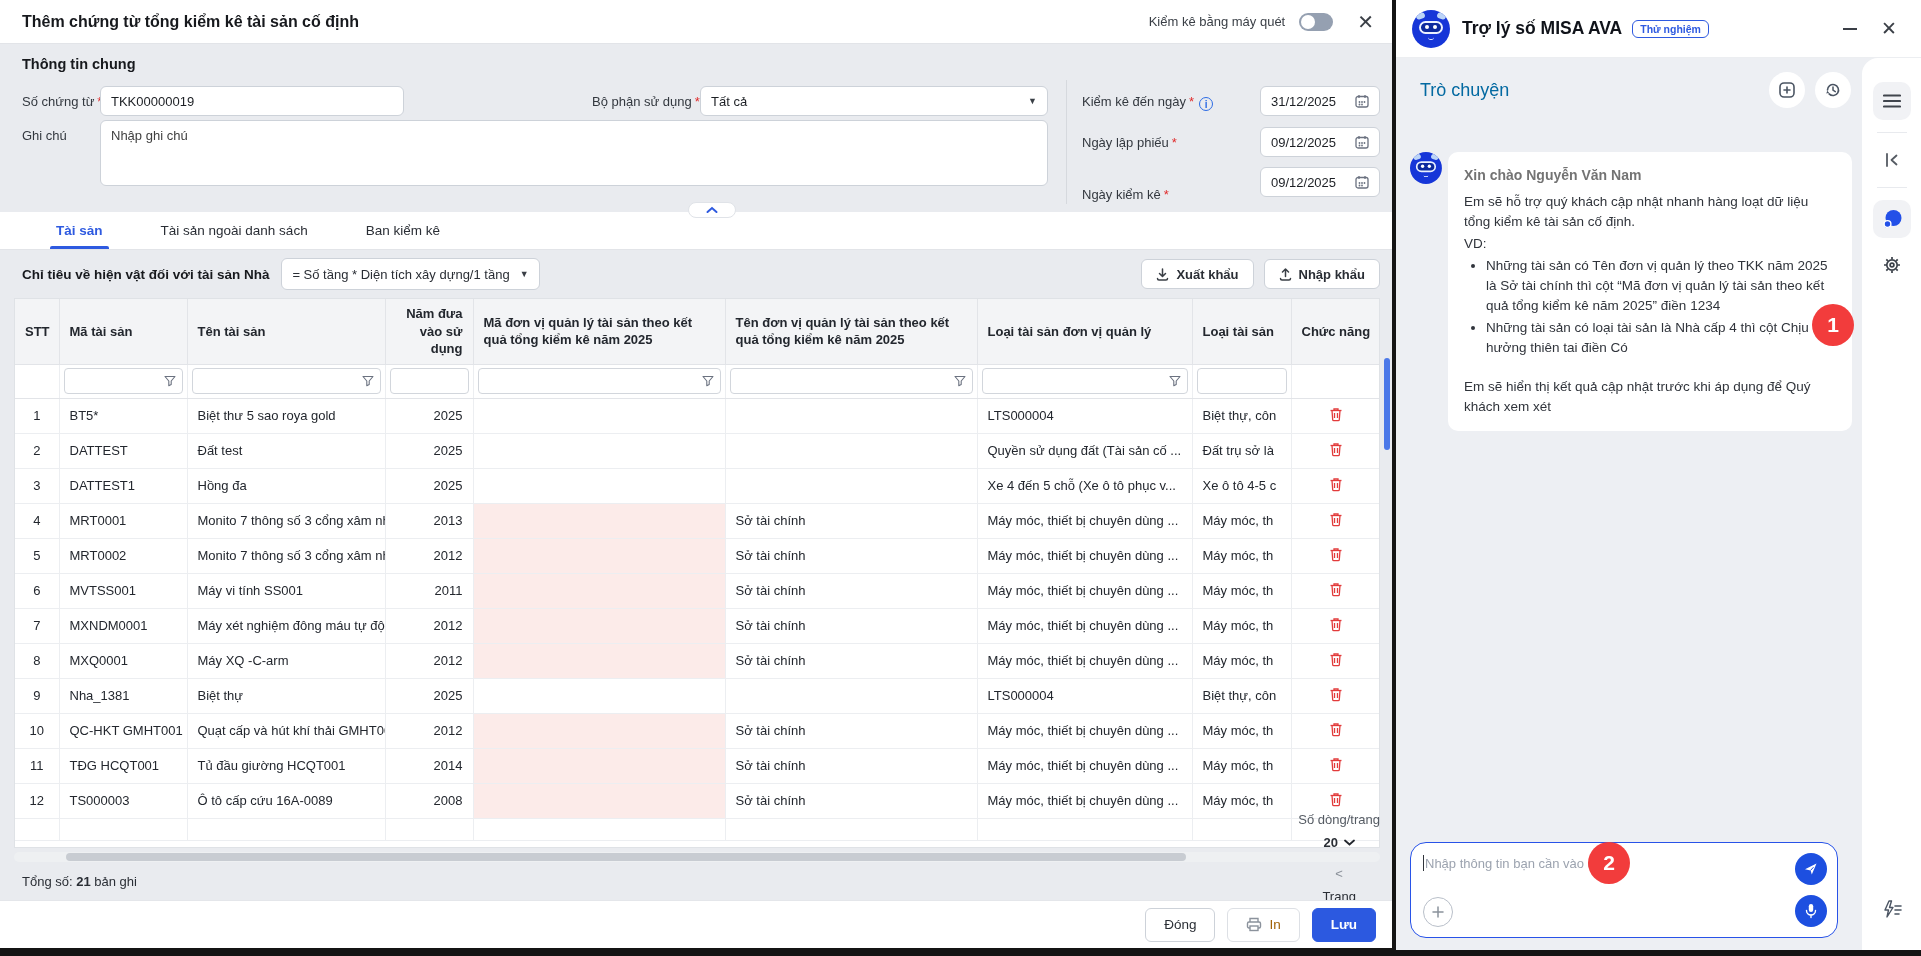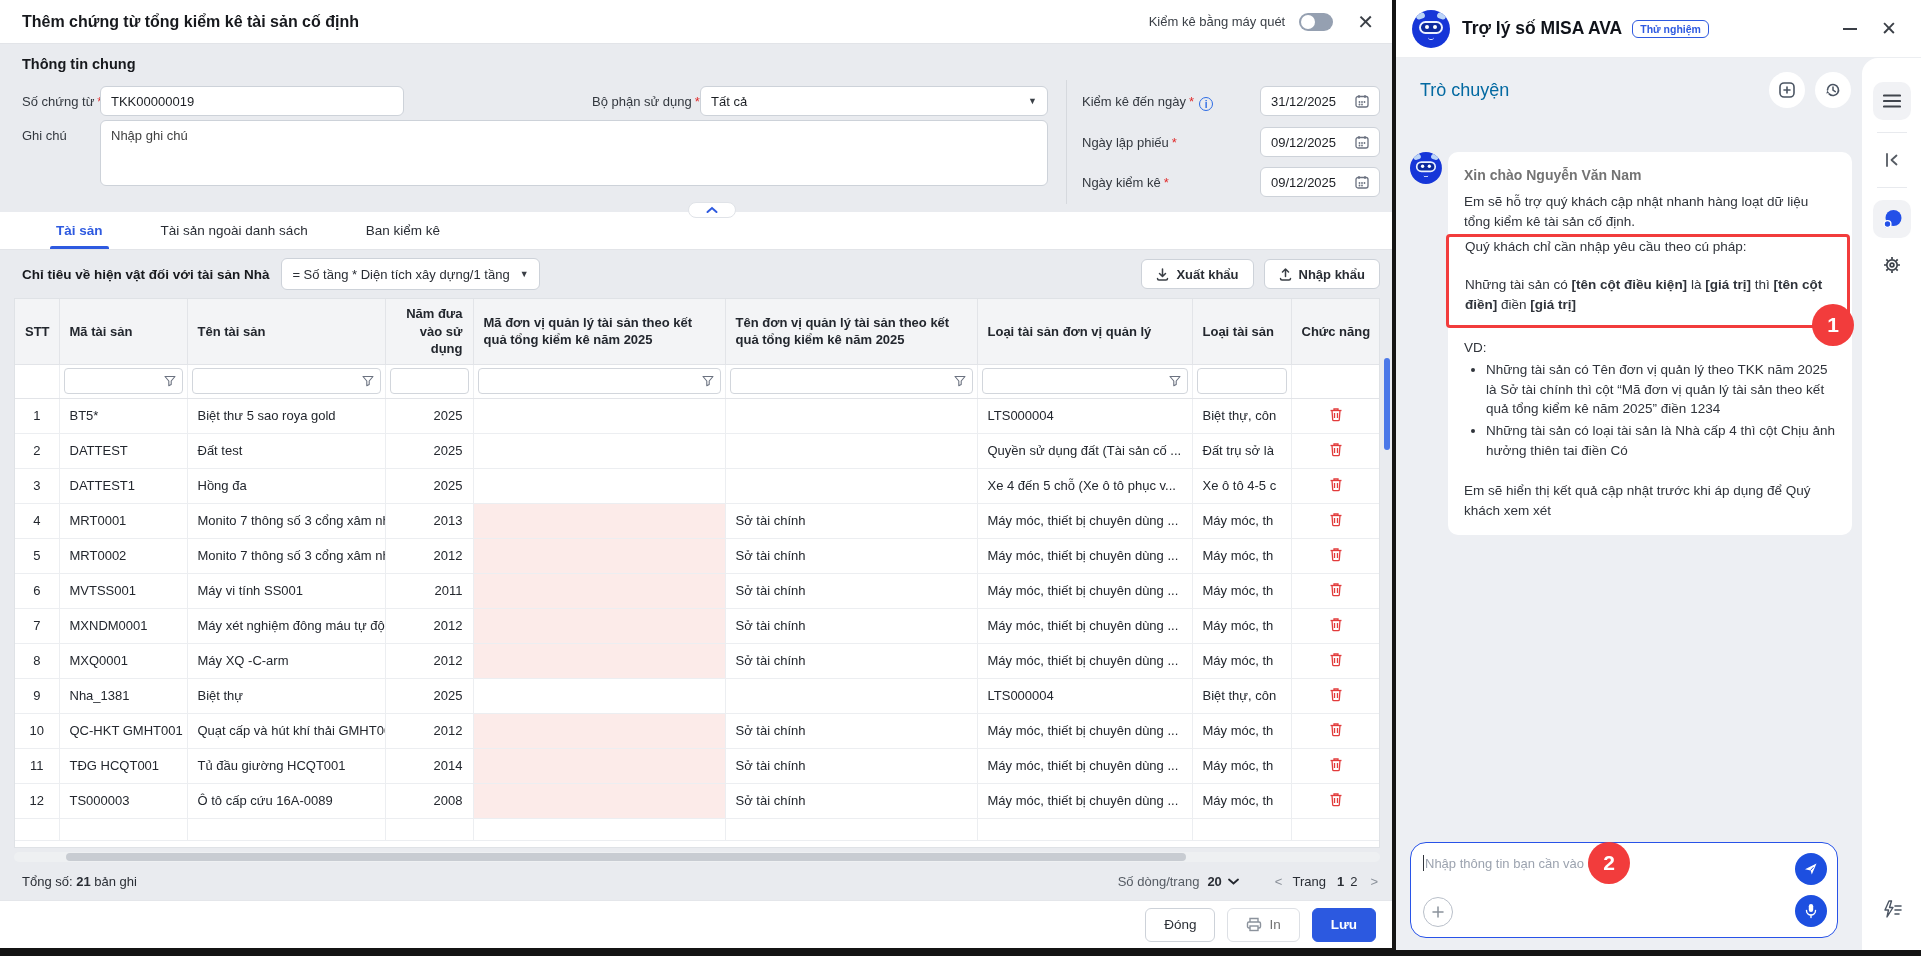--- a/index.html
+++ b/index.html
@@ -68,32 +68,32 @@
   .trash-btn { background:none; border:none; cursor:pointer; padding:2px; }
   tr.emptyrow td { height:22px; }
 
   .hscroll { position:absolute; left:14px; top:852px; width:1366px; height:10px; background:#eef0f2; border-radius:5px; }
   .hscroll .thumb { position:absolute; left:52px; top:1px; width:1120px; height:8px; background:#c8ccd2; border-radius:4px; }
   .vscroll { position:absolute; left:1384px; top:358px; width:6px; height:92px; background:#4b78e8; border-radius:3px; }
 
   
   .tfoot { position:absolute; left:22px; right:12px; top:866px; height:30px; display:flex; align-items:center; font-size:13px; color:#2a2e35; }
   .tfoot b { font-weight:bold; }
-  .pag { margin-left:auto; display:flex; align-items:center; gap:8px; }
+  .pag { margin-left:auto; display:flex; align-items:center; gap:8px;flex-direction:column; }
   .pag .muted { color:#555b63; }
   .pag .chev { color:#8a9099; font-size:13px; cursor:pointer; padding:0 2px; }
   .pag .pg { cursor:pointer; padding:0 3px; }
   .pag .pg.cur { font-weight:bold; }
   .dd20 { display:flex; align-items:center; gap:6px; font-weight:bold; cursor:pointer; }
 
   .actionbar { position:absolute; left:0; right:0; top:900px; height:48px; background:#fff; border-top:1px solid #e4e6ea;
                display:flex; align-items:center; justify-content:flex-end; gap:12px; padding-right:16px; }
   .btn { height:34px; border-radius:6px; font-size:13.5px; display:flex; align-items:center; justify-content:center;
          padding:0 18px; cursor:pointer; border:1px solid #cdd2d9; background:#fff; color:#2a2e35; gap:7px; }
-  .btn.disabled { color:#737373; border-color:#dde0e5; }
+  .btn.disabled { color:#a16207; border-color:#dde0e5; }
   .btn.primary { background:#2c59e0; border-color:#2c59e0; color:#fff; font-weight:bold; min-width:64px; }
 
   
   .chat { position:absolute; left:1396px; top:0; width:525px; height:950px; background:#edeff3; overflow:hidden; }
   .chat-header { position:absolute; left:0; top:0; right:0; height:58px; background:#fff; display:flex; align-items:center;
                  padding:0 24px 0 16px; border-bottom:1px solid #eceef1; }
   .ava { width:38px; height:38px; border-radius:50%; background:#1636d8; position:relative; flex:none; overflow:hidden; }
   .ava .band { position:absolute; left:7px; top:11px; width:24px; height:13px; background:#0d2a9e; border:2px solid #eaf1ff; border-radius:7px; }
   .ava .e1,.ava .e2 { position:absolute; top:15px; width:4px; height:4px; border-radius:50%; background:#fff; }
   .ava .e1{ left:13px; } .ava .e2{ left:21px; }
@@ -210,21 +210,21 @@
             <line x1="4" y1="1" x2="4" y2="4" stroke="#6b7280" stroke-width="1.3"></line>
             <line x1="10" y1="1" x2="10" y2="4" stroke="#6b7280" stroke-width="1.3"></line>
             <circle cx="4.5" cy="8" r=".9" fill="#6b7280"></circle>
             <circle cx="7" cy="8" r=".9" fill="#6b7280"></circle>
             <circle cx="9.5" cy="8" r=".9" fill="#6b7280"></circle>
             <circle cx="4.5" cy="10.5" r=".9" fill="#6b7280"></circle>
             <circle cx="7" cy="10.5" r=".9" fill="#6b7280"></circle>
           </svg>
       </div>
 
-      <div class="flabel" style="left:1082px; top:131px;"><span>Ngày kiểm kê</span><span class="req">*</span></div>
+      <div class="flabel" style="left:1082px; top:143px;"><span>Ngày kiểm kê</span><span class="req">*</span></div>
       <div class="inp" style="left:1260px; top:123px; width:120px;">
         <span>09/12/2025</span>
         <svg class="cal" width="14" height="14" viewBox="0 0 14 14">
             <rect x="1" y="2.5" width="12" height="10.5" rx="2" fill="none" stroke="#6b7280" stroke-width="1.3"></rect>
             <line x1="4" y1="1" x2="4" y2="4" stroke="#6b7280" stroke-width="1.3"></line>
             <line x1="10" y1="1" x2="10" y2="4" stroke="#6b7280" stroke-width="1.3"></line>
             <circle cx="4.5" cy="8" r=".9" fill="#6b7280"></circle>
             <circle cx="7" cy="8" r=".9" fill="#6b7280"></circle>
             <circle cx="9.5" cy="8" r=".9" fill="#6b7280"></circle>
             <circle cx="4.5" cy="10.5" r=".9" fill="#6b7280"></circle>
@@ -664,26 +664,20 @@
           <span class="band"></span>
           <span class="e1"></span>
           <span class="e2"></span>
           <span class="mouth"></span>
         </div>
     </div>
 
     <div class="msg-card">
       <div class="msg-greet">Xin chào Nguyễn Văn Nam</div>
       <div>Em sẽ hỗ trợ quý khách cập nhật nhanh hàng loạt dữ liệu tổng kiểm kê tài sản cố định.</div>
-      <div class="redbox">
-        <div>Quý khách chỉ cần nhập yêu cầu theo cú pháp:</div>
-        <div class="syntax">
-          <span>Những tài sản có </span><b>[tên cột điều kiện]</b><span> là </span><b>[giá trị]</b><span> thì </span><b>[tên cột điền]</b><span> điền </span><b>[giá trị]</b>
-        </div>
-      </div>
       <div class="vd">VD:</div>
       <ul id="examples">
           <li>Những tài sản có Tên đơn vị quản lý theo TKK năm 2025 là Sở tài chính thì cột “Mã đơn vị quản lý tài sản theo kết quả tổng kiểm kê năm 2025” điền 1234</li>
           <li>Những tài sản có loại tài sản là Nhà cấp 4 thì cột Chịu ảnh hưởng thiên tai điền Có</li>
         </ul>
       <div class="closing">Em sẽ hiển thị kết quả cập nhật trước khi áp dụng để Quý khách xem xét</div>
     </div>
 
     <div class="badge-red" id="badge1">1</div>
 

